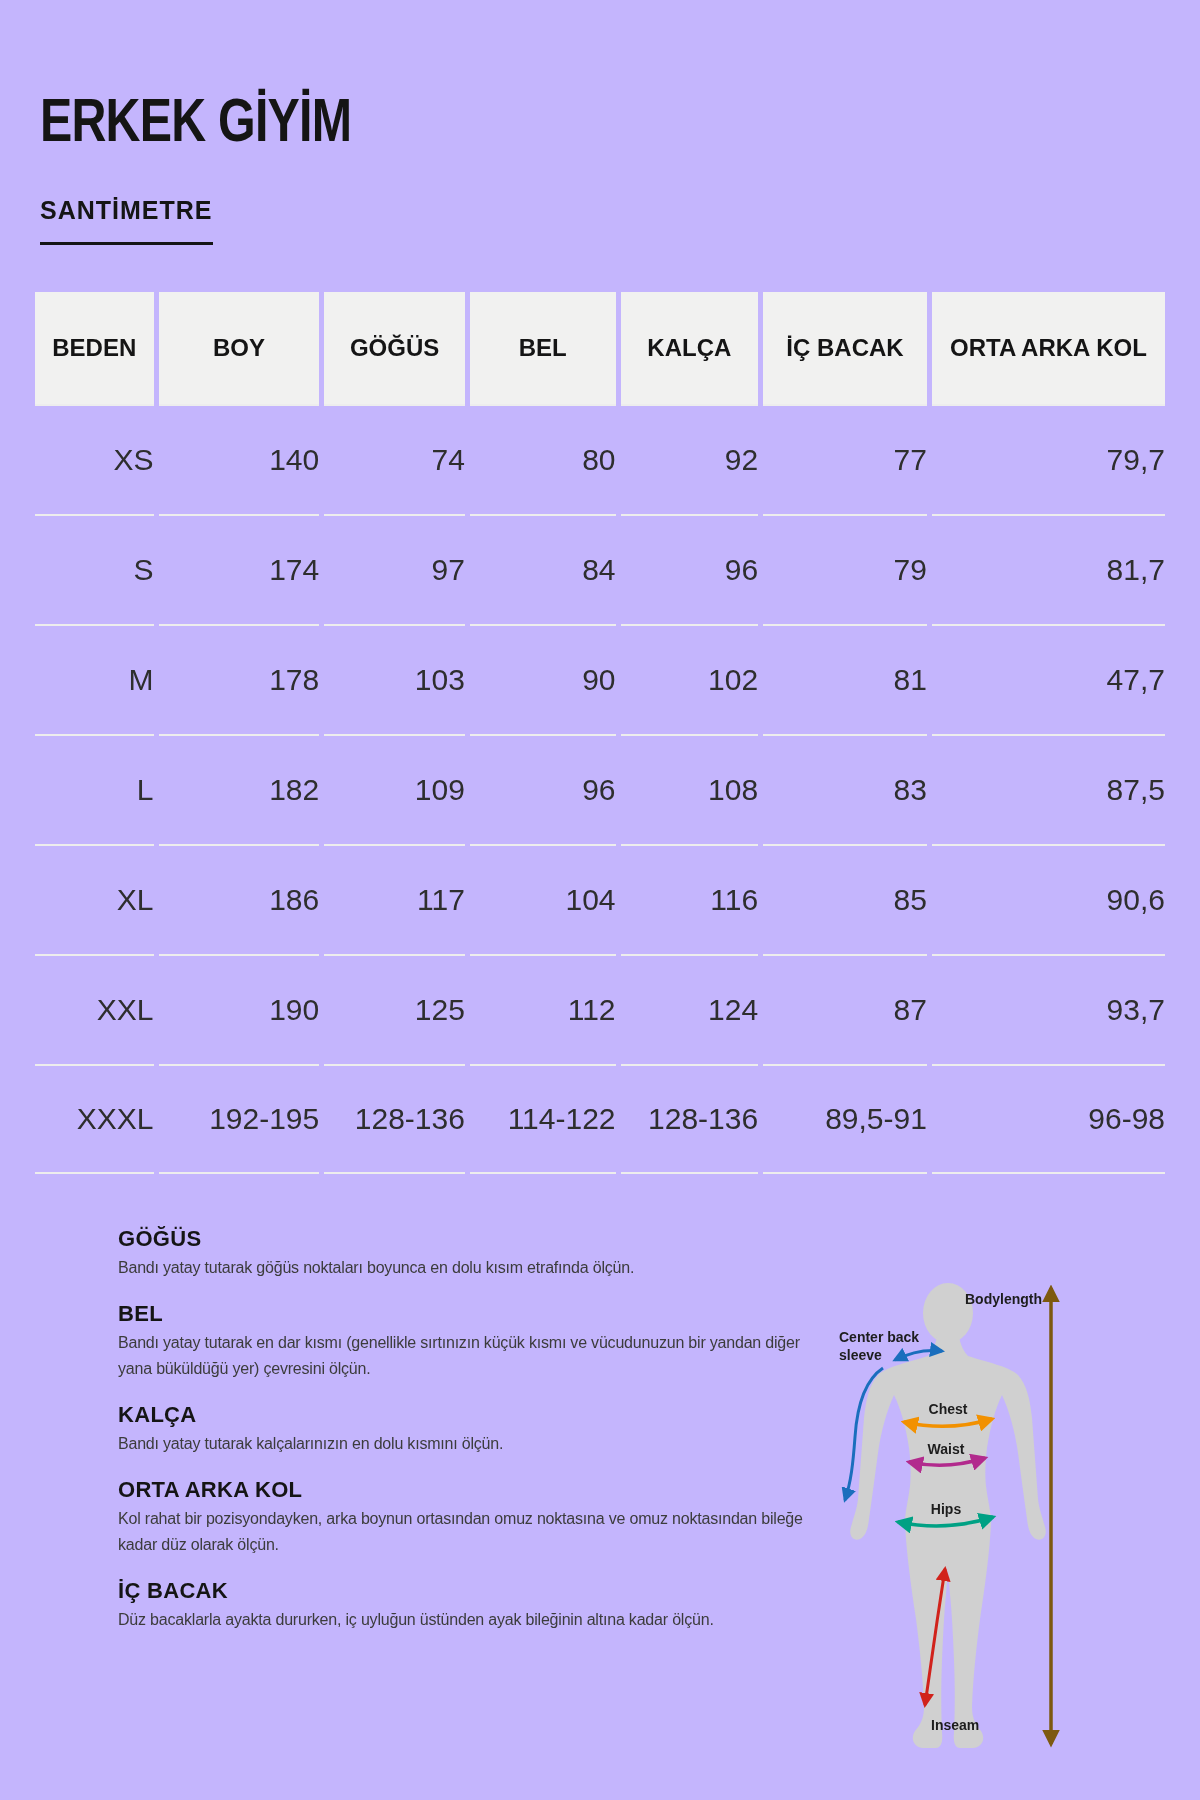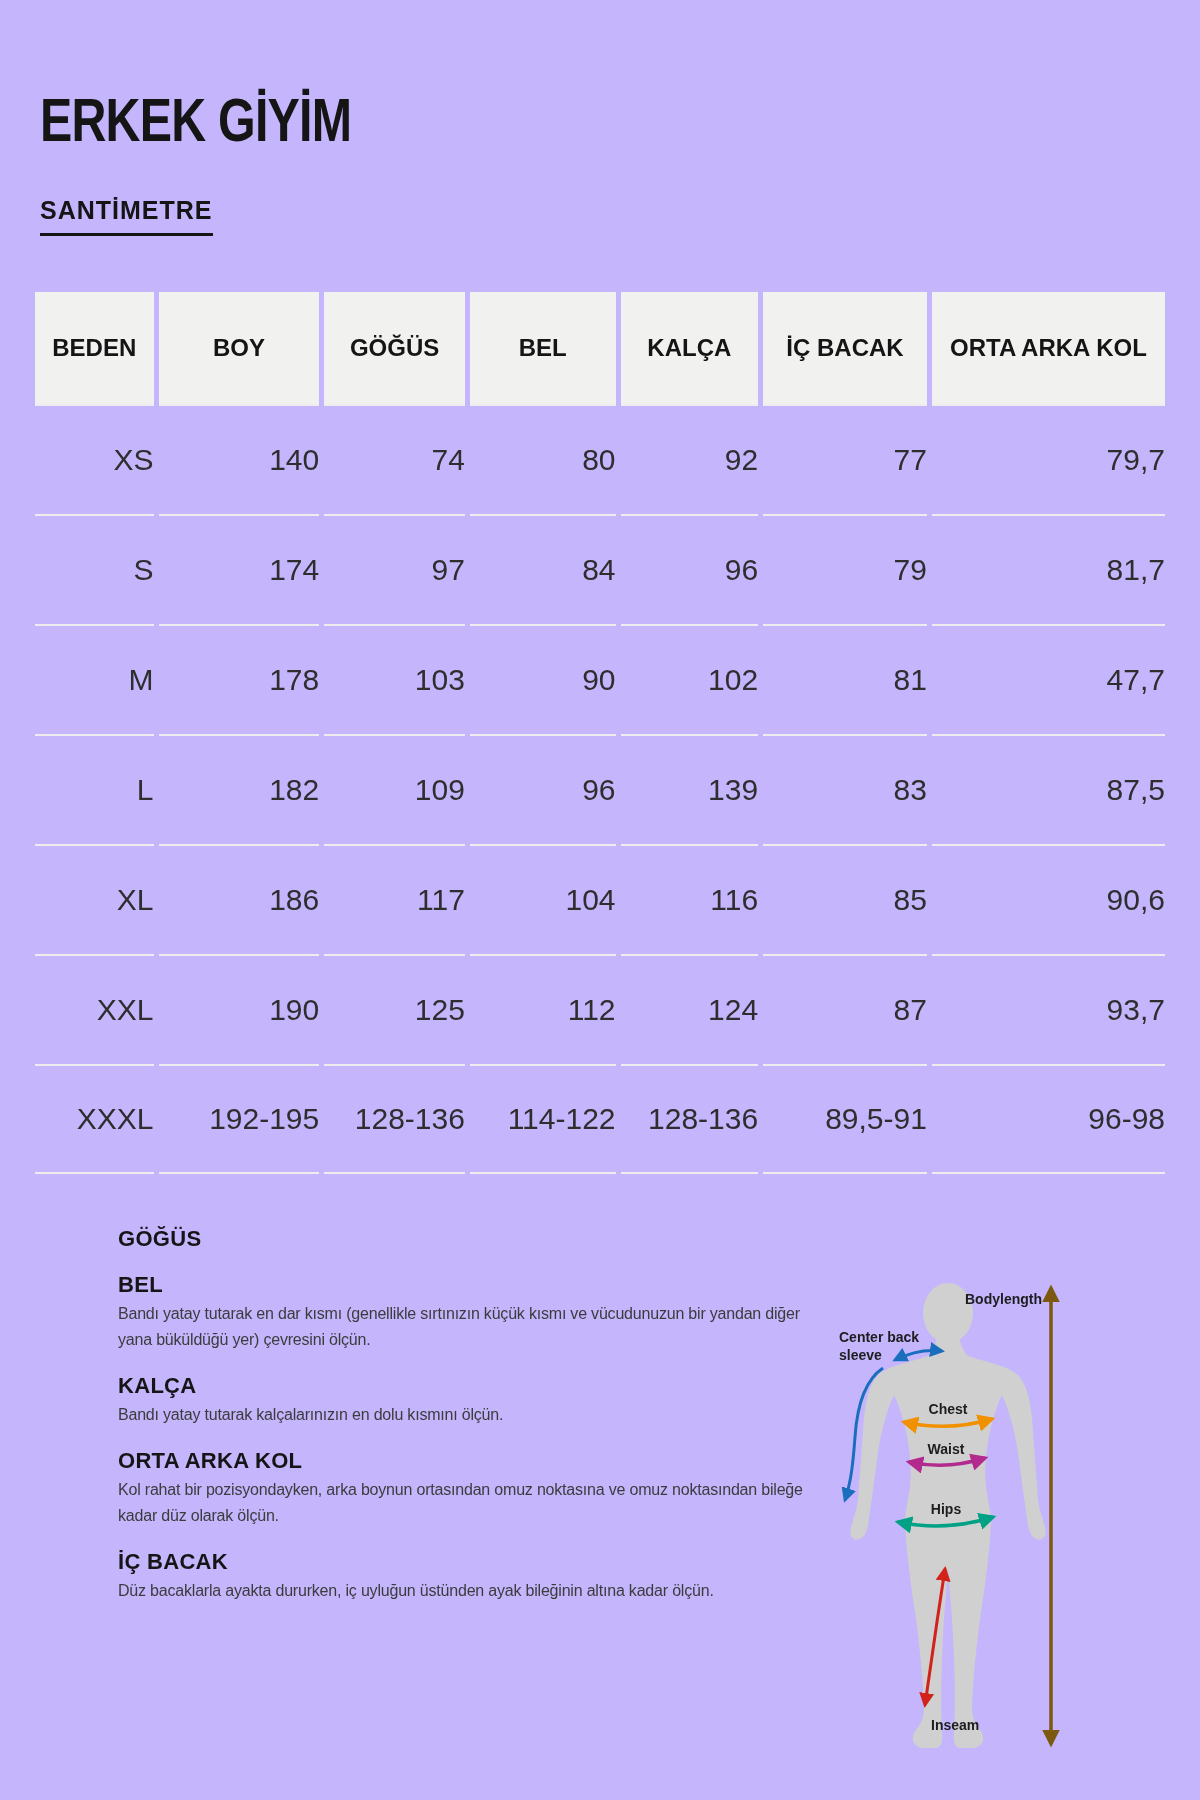--- a/index.html
+++ b/index.html
@@ -7,21 +7,21 @@
   .page { position:relative; width:1200px; height:1800px; background:#c4b5fd; overflow:hidden; }
 
   .title {
     position:absolute; left:40px; top:84px; margin:0;
     font-size:62px; font-weight:800; color:#151515; letter-spacing:-1px;
     transform:scaleX(0.78); transform-origin:left top; white-space:nowrap;
   }
   .unit-tab {
     position:absolute; left:40px; top:196px;
     font-size:25px; font-weight:700; color:#151515; letter-spacing:1px;
-    border-bottom:3px solid #151515; padding-bottom:8px; display:inline-block;
+    border-bottom:3px solid #151515; padding-bottom:17px; display:inline-block;
   }
 
   table.size-table {
     position:absolute; left:30px; top:292px; width:1140px;
     border-collapse:separate; border-spacing:5px 0; table-layout:fixed;
   }
   table.size-table th {
     background:#f1f1f0; height:112px; vertical-align:middle; text-align:center;
     font-size:24px; font-weight:700; color:#151515; padding:0;
   }
@@ -97,21 +97,21 @@
       <td>90</td>
       <td>102</td>
       <td>81</td>
       <td>47,7</td>
     </tr>
         <tr>
       <td>L</td>
       <td>182</td>
       <td>109</td>
       <td>96</td>
-      <td>139</td>
+      <td>108</td>
       <td>83</td>
       <td>87,5</td>
     </tr>
         <tr>
       <td>XL</td>
       <td>186</td>
       <td>117</td>
       <td>104</td>
       <td>116</td>
       <td>85</td>
@@ -135,20 +135,21 @@
       <td>89,5-91</td>
       <td>96-98</td>
     </tr>
       </tbody>
   </table>
 
   <section class="guide">
 
     <div class="guide-section">
       <h3>GÖĞÜS</h3>
+      <p>Bandı yatay tutarak göğüs noktaları boyunca en dolu kısım etrafında ölçün.</p>
     </div>
     <div class="guide-section">
       <h3>BEL</h3>
       <p>Bandı yatay tutarak en dar kısmı (genellikle sırtınızın küçük kısmı ve vücudunuzun bir yandan diğer yana büküldüğü yer) çevresini ölçün.</p>
     </div>
     <div class="guide-section">
       <h3>KALÇA</h3>
       <p>Bandı yatay tutarak kalçalarınızın en dolu kısmını ölçün.</p>
     </div>
     <div class="guide-section">

